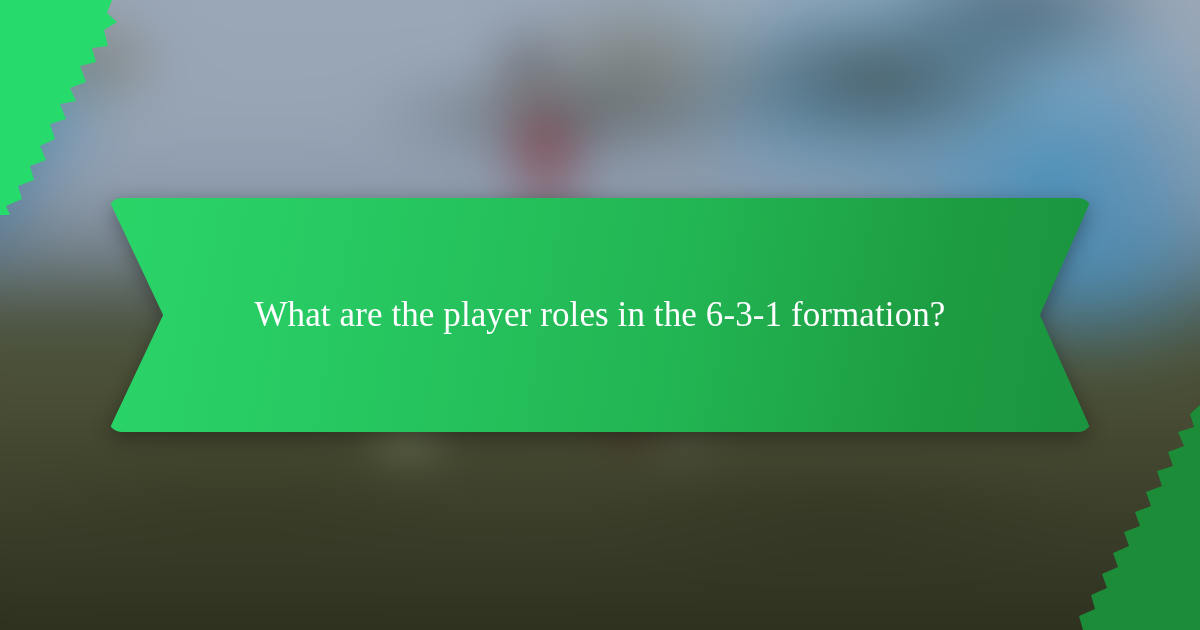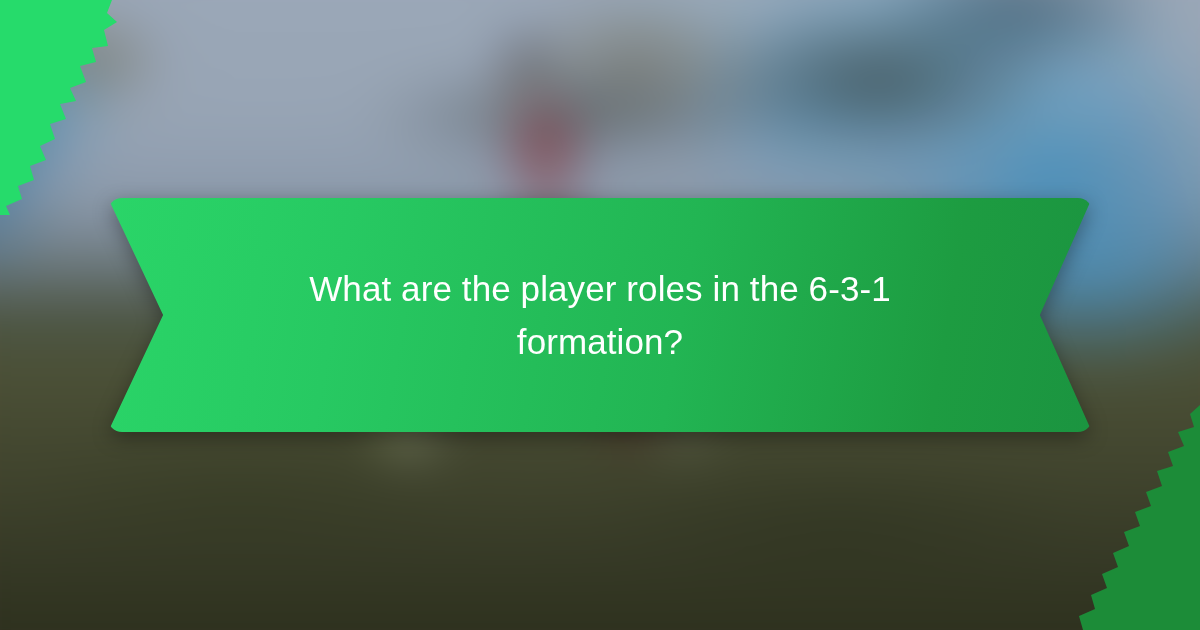--- a/index.html
+++ b/index.html
@@ -6,21 +6,21 @@
   html, body {
     margin: 0;
     padding: 0;
     background: #000;
   }
   #card {
     position: relative;
     width: 1200px;
     height: 630px;
     overflow: hidden;
-    font-family: Liberation Sans, sans-serif;
+    font-family: Liberation Serif, serif;
     background: #b91c1c;
   }
 
   
   .bg {
     position: absolute;
     inset: -60px;
     filter: blur(26px) saturate(0.92);
   }
   .bg-layer { position: absolute; inset: 0; }

